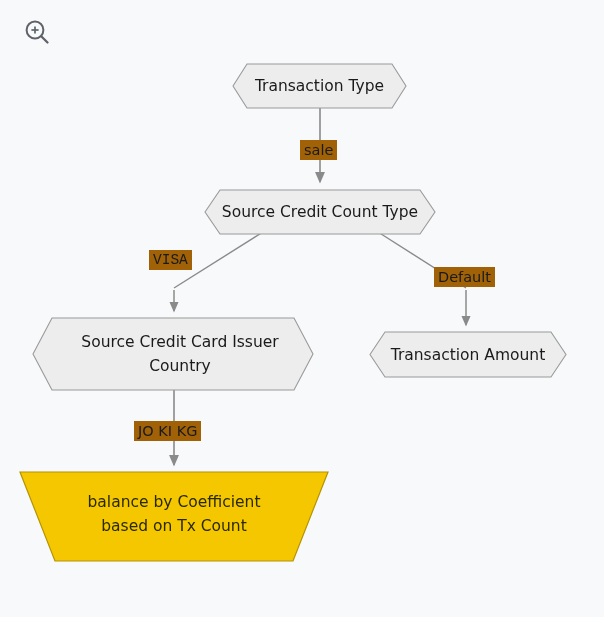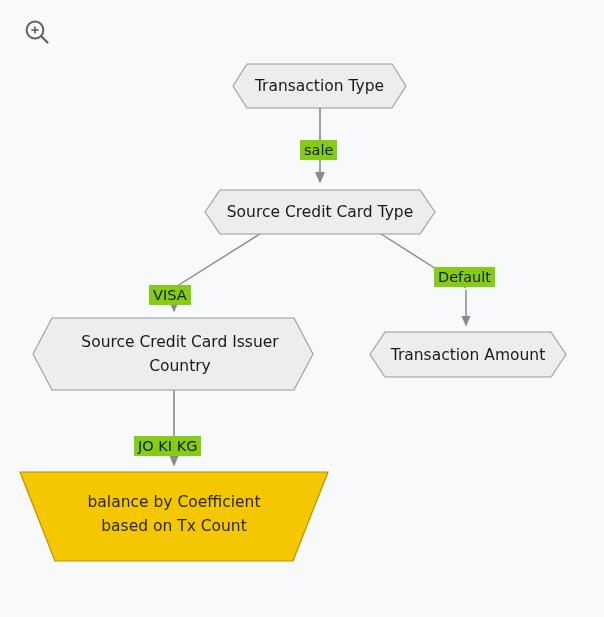--- a/index.html
+++ b/index.html
@@ -33,21 +33,21 @@
     position: absolute;
     text-align: center;
     color: #1a1a1a;
     font-size: 15.5px;
     line-height: 24px;
     pointer-events: none;
     white-space: pre-line;
   }
   .edge-label {
     position: absolute;
-    background: #84cc16;
+    background: #a16207;
     color: #1a1a1a;
     font-size: 14.5px;
     line-height: 18px;
     padding: 1px 4px;
     white-space: nowrap;
   }
   .terminal-label { color: #2a2a00; }
 </style>
 </head>
 <body>
@@ -92,31 +92,31 @@
 
     <polygon points="33,354 52,318 294,318 313,354 294,390 52,390" fill="#ededed" stroke="#9a9a9a" stroke-width="1.1"></polygon>
 
     <polygon points="370,354.5 385,332 551,332 566,354.5 551,377 385,377" fill="#ededed" stroke="#9a9a9a" stroke-width="1.1"></polygon>
 
     <polygon points="20,472 328,472 293,561 55,561" fill="#f5c700" stroke="#b59400" stroke-width="1.2"></polygon>
   </svg>
 
   <div class="node-label" style="left:233px; top:74px; width:173px;">Transaction Type</div>
 
-  <div class="node-label" style="left:205px; top:200px; width:230px;">Source Credit Card Type</div>
+  <div class="node-label" style="left:205px; top:200px; width:230px;">Source Credit Count Type</div>
 
   <div class="node-label" style="left:40px; top:330px; width:280px;">Source Credit Card Issuer
 Country</div>
 
   <div class="node-label" style="left:370px; top:343px; width:196px;">Transaction Amount</div>
 
   <div class="node-label terminal-label" style="left:40px; top:490px; width:268px;">balance by Coefficient
 based on Tx Count</div>
 
   <div class="edge-label" style="left:300px; top:140px;">sale</div>
 
-  <div class="edge-label" style="left:149px; top:285px;">VISA</div>
+  <div class="edge-label" style="left:149px; top:250px;font-family:Liberation Mono, monospace;">VISA</div>
 
   <div class="edge-label" style="left:434px; top:267px;text-align:center;">Default</div>
 
-  <div class="edge-label" style="left:134px; top:436px;">JO KI KG</div>
+  <div class="edge-label" style="left:134px; top:421px;">JO KI KG</div>
 
 </div>
 
 </body></html>

